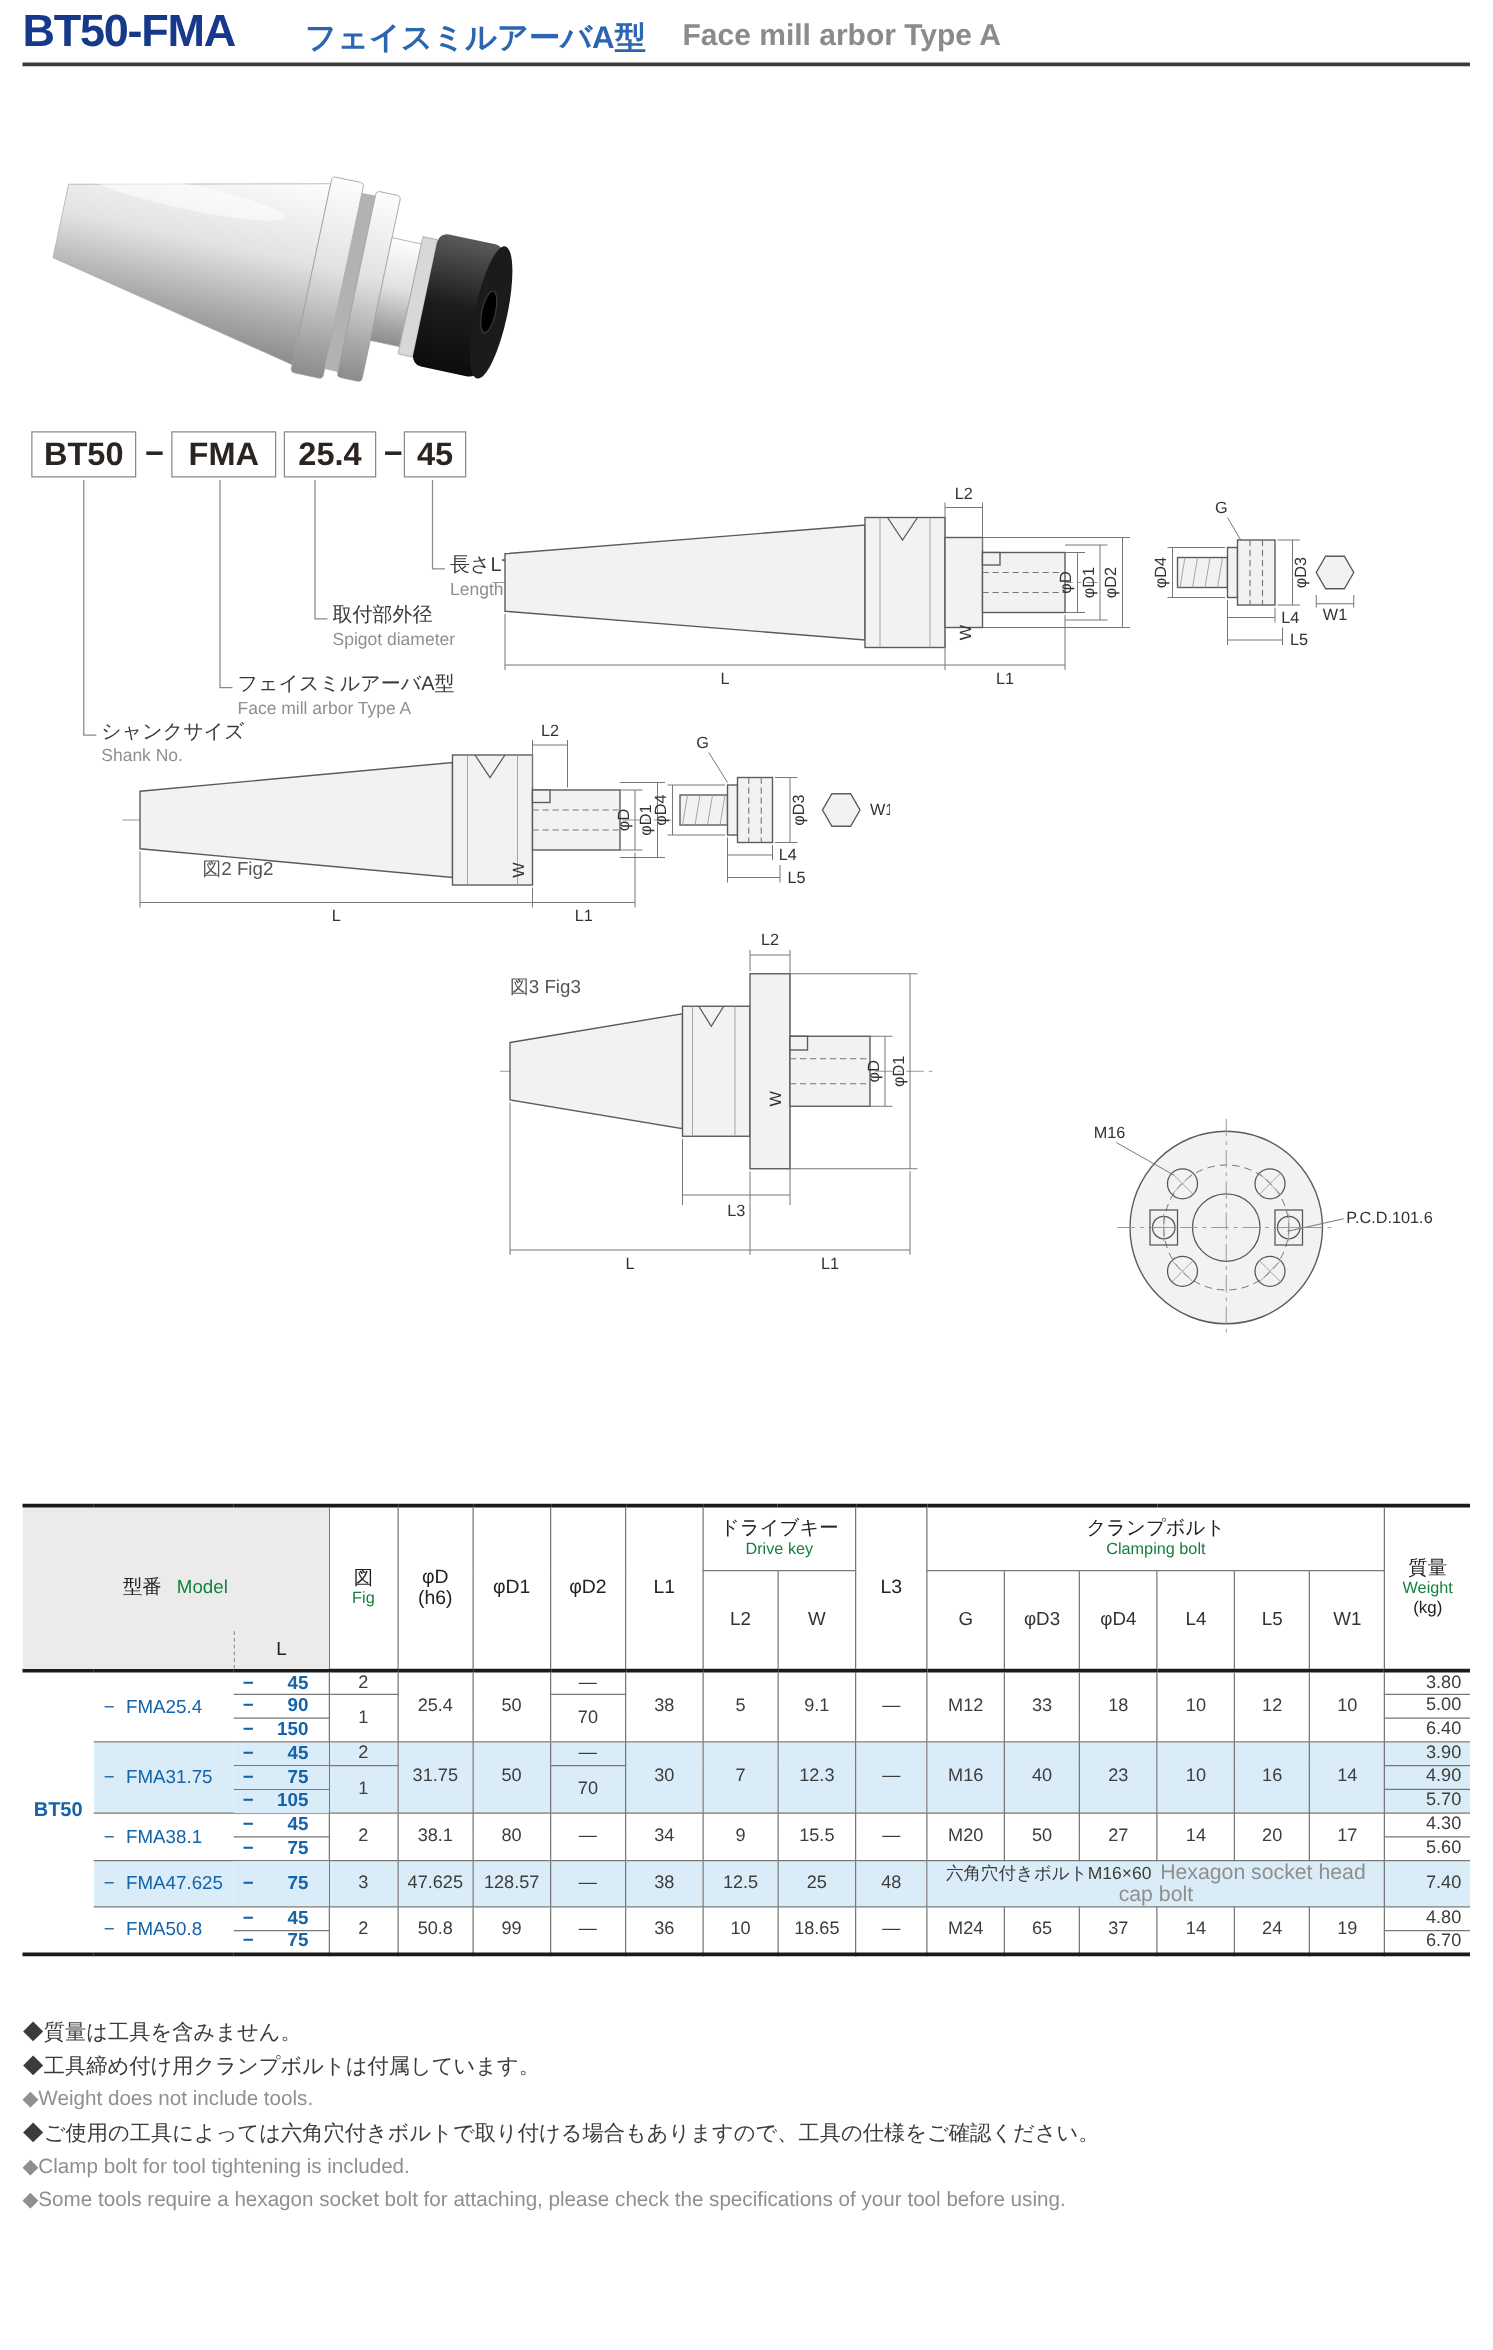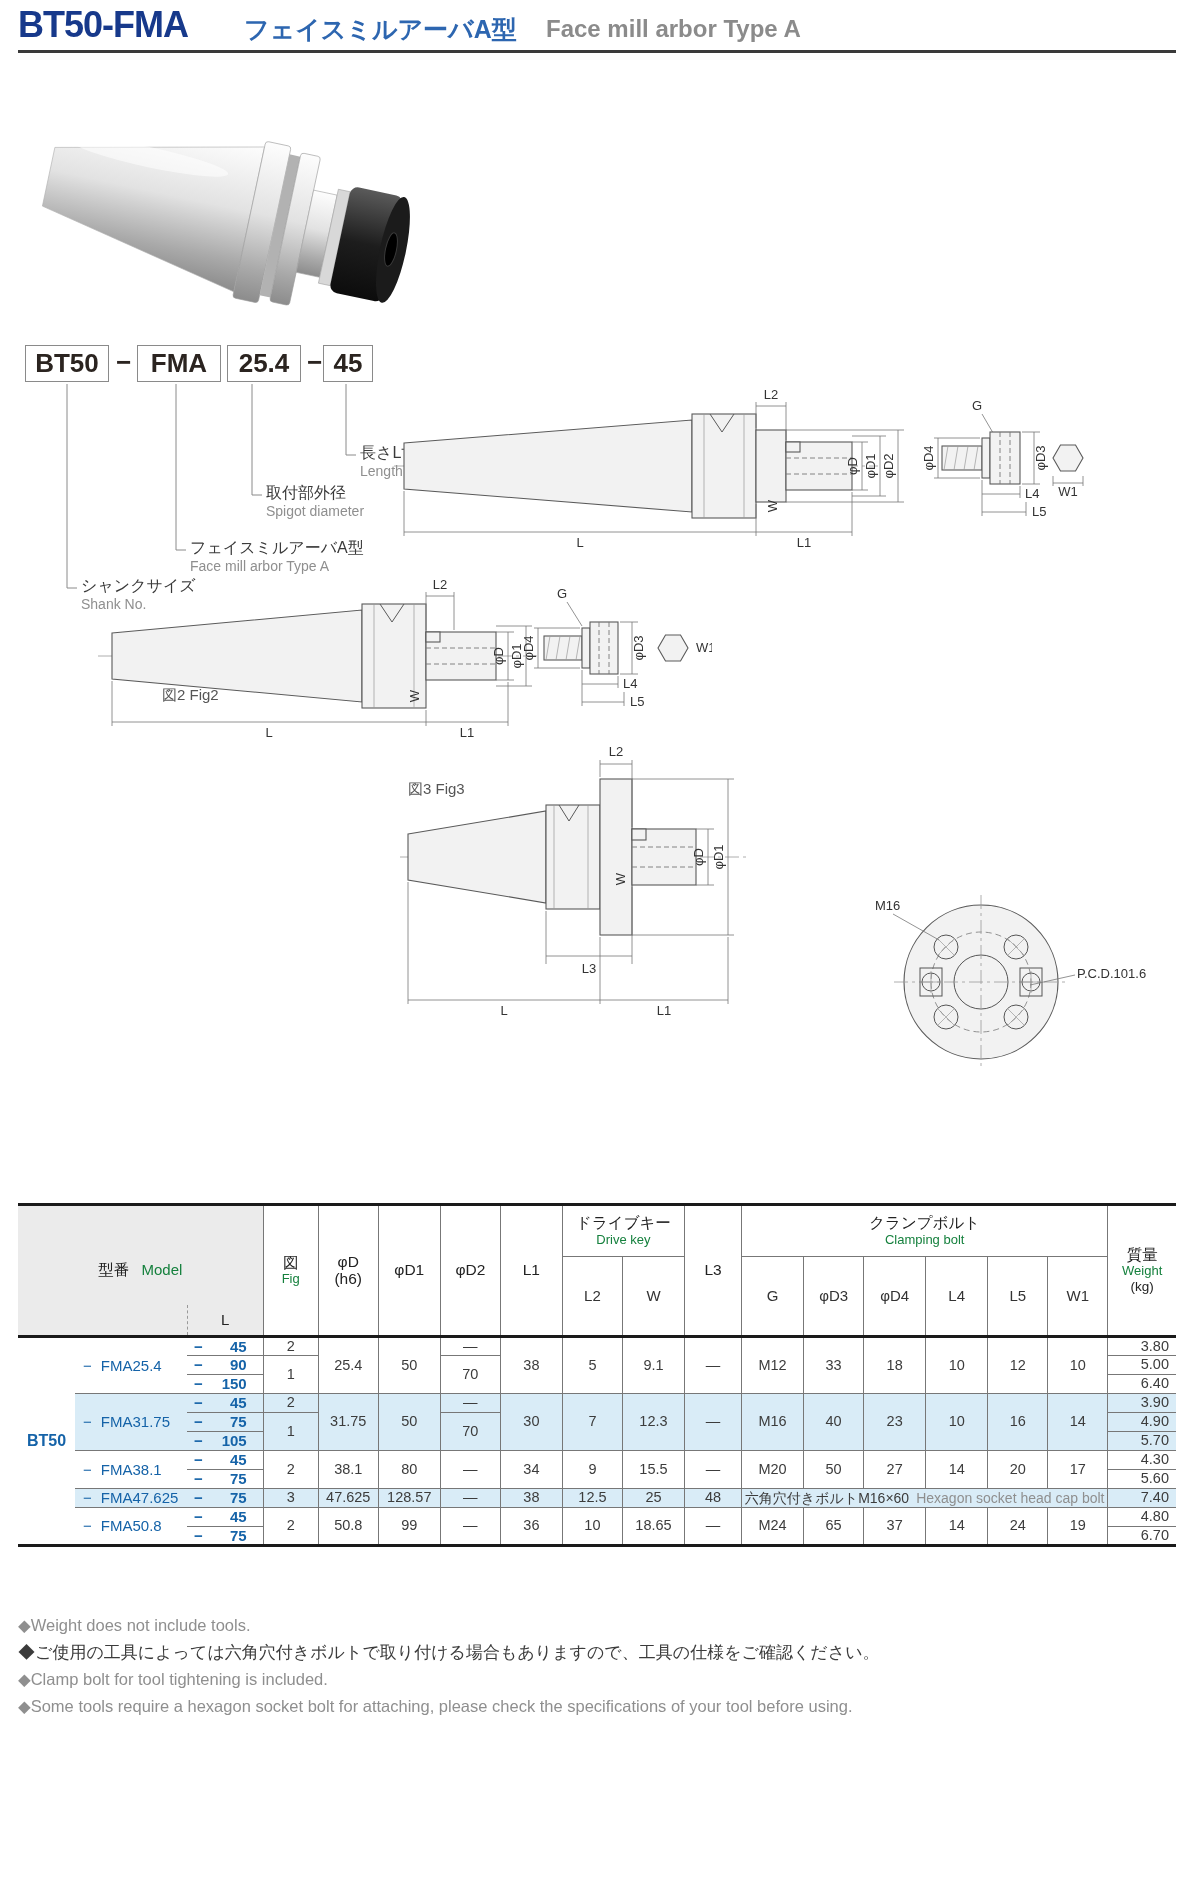--- a/index.html
+++ b/index.html
@@ -60,21 +60,21 @@
   .mcell { text-align:left !important; padding-left:8px !important; color:#1563a8; font-weight:normal;
            border-left:none !important; border-right:none !important; font-size:15px; }
   .mcell .mdash { margin-right:9px; }
   .lcell { position:relative; border-left:none !important; color:#1563a8; font-weight:bold; font-size:15px;
            text-align:right !important; padding-right:16px !important; }
   .lcell .ldash { position:absolute; left:7px; }
   .wcell { text-align:right !important; padding-right:7px !important; }
   .gtop td { border-top:1.5px solid #444; }
   .hl td { background:#d9ecf7; }
   .boltcell { font-size:14px; color:#3c3c3c; }
-  .boltcell .bolten { font-size:14px; color:#8f8f8f; margin-left:7px; }
+  .boltcell .bolten { font-size:17px; color:#8f8f8f; margin-left:7px; }
 
   
   .notes { position:absolute; left:18px; top:1612px; width:1158px; }
   .note { line-height:27px; }
   .nja { font-size:17px; color:#3b3b3b; }
   .nen { font-size:16.5px; color:#8f8f8f; }
 </style>
 </head>
 <body>
 
@@ -537,19 +537,21 @@
       <td class="wcell lastcol">4.80</td>
     </tr>
     <tr class="brow">
       <td class="lcell"><span class="ldash">−</span><span>75</span></td>
       <td class="wcell lastcol">6.70</td>
     </tr>
   </tbody>
     </table>
 
   <div class="notes">
+    <div class="note nja">◆質量は工具を含みません。</div>
+    <div class="note nja">◆工具締め付け用クランプボルトは付属しています。</div>
     <div class="note nen">◆Weight does not include tools.</div>
     <div class="note nja">◆ご使用の工具によっては六角穴付きボルトで取り付ける場合もありますので、工具の仕様をご確認ください。</div>
     <div class="note nen">◆Clamp bolt for tool tightening is included.</div>
     <div class="note nen">◆Some tools require a hexagon socket bolt for attaching, please check the specifications of your tool before using.</div>
   </div>
 
 </div>
 
 </body></html>

